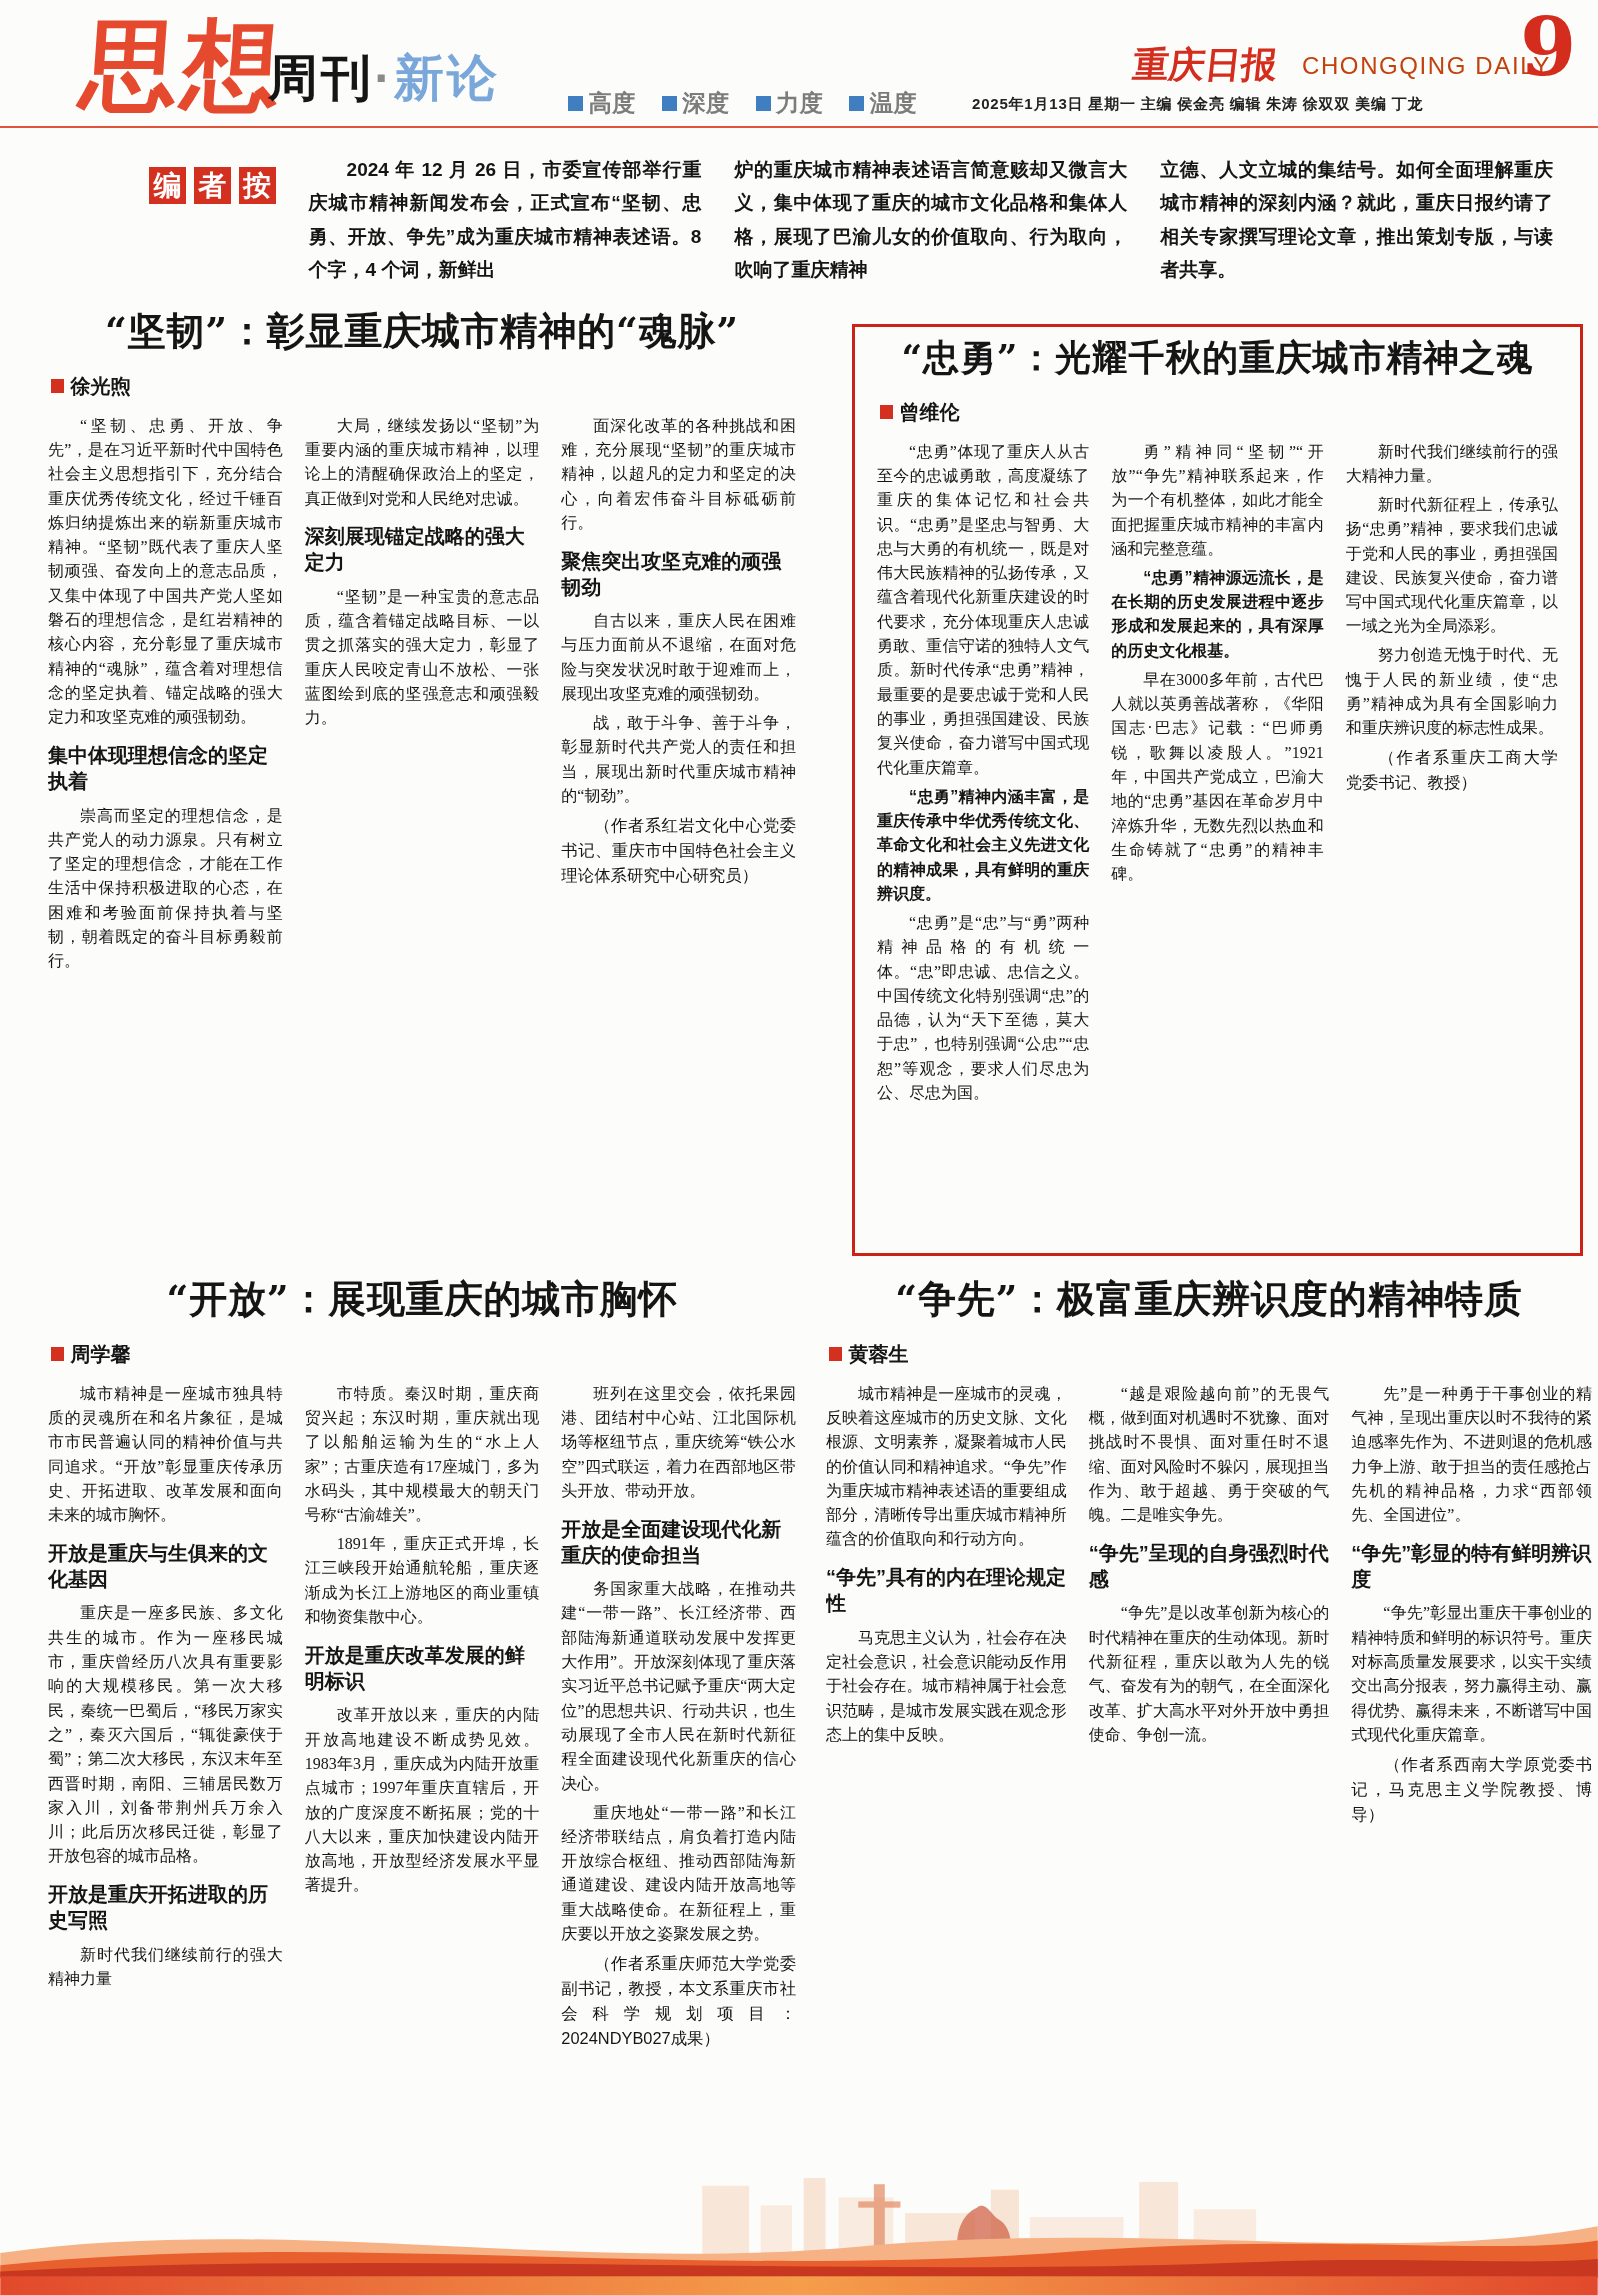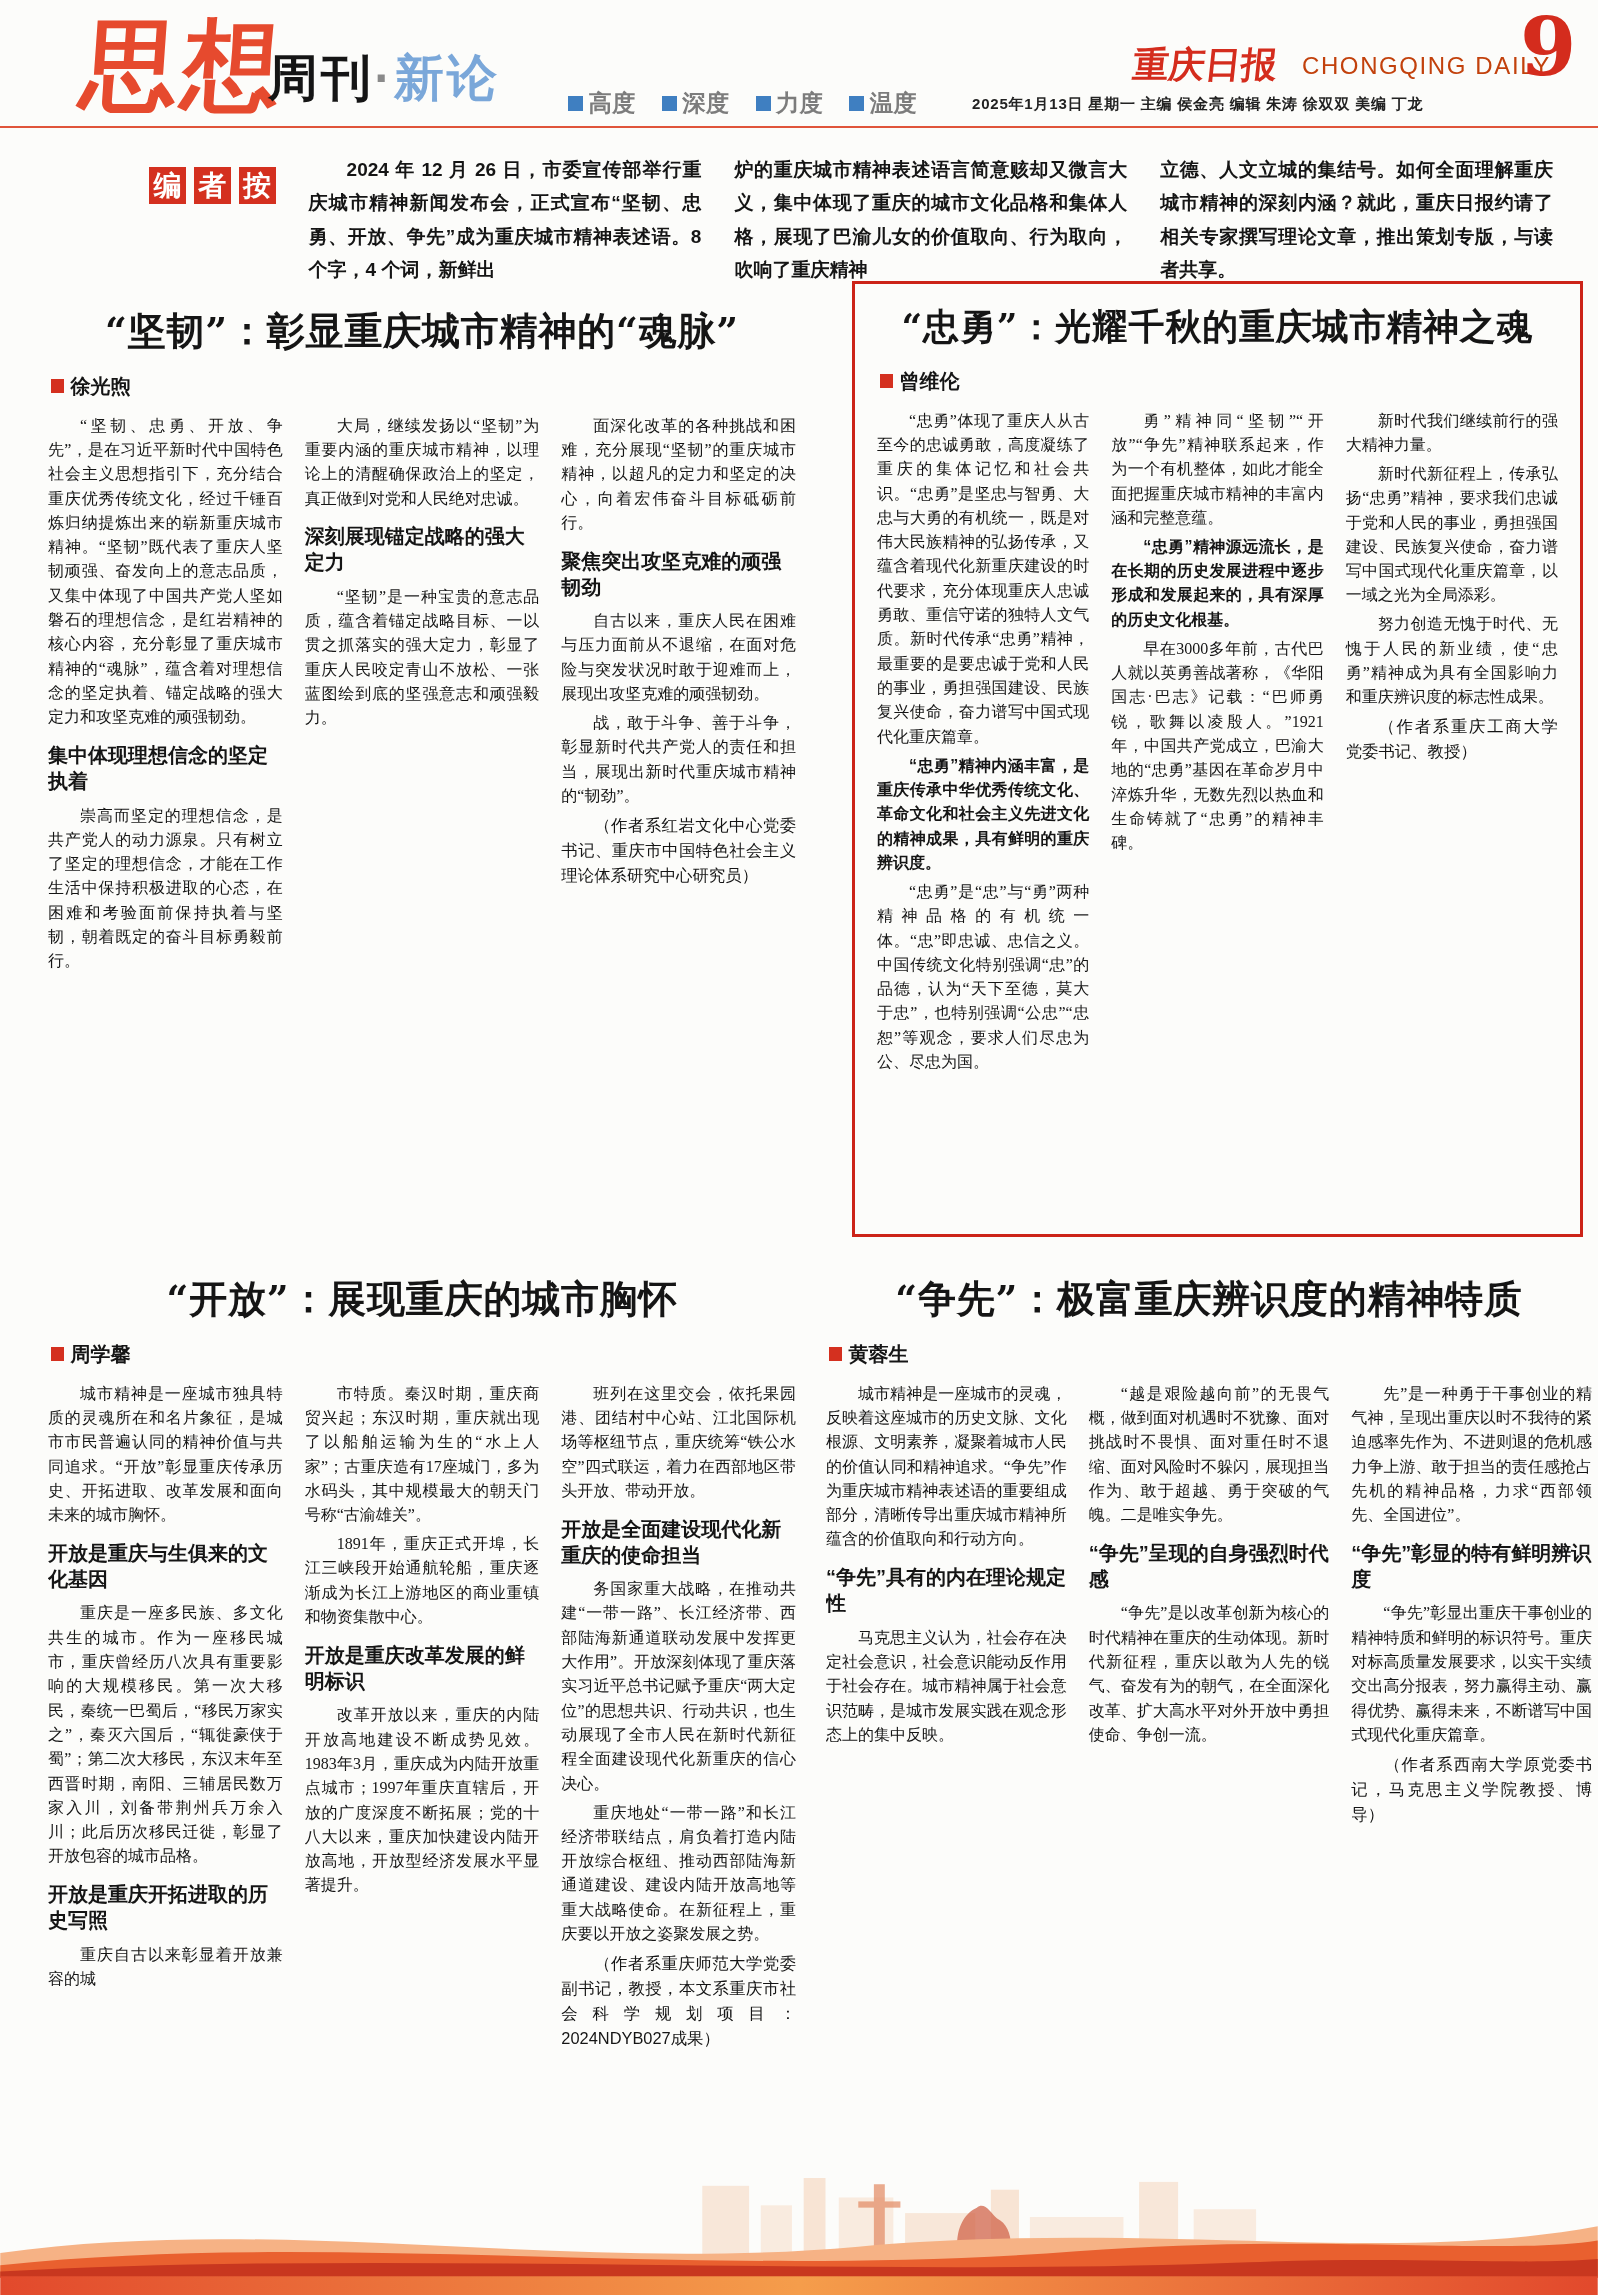--- a/index.html
+++ b/index.html
@@ -40,21 +40,21 @@
   .byline{display:flex;align-items:center;gap:6.2px;font-family:"Liberation Sans", sans-serif;
         font-size:20px;font-weight:bold;margin:4.7px 0 14px 3.1px;}
   .byline .sq{width:13.3px;height:13.3px;background:#d4301f;display:inline-block;}
   .cols{display:flex;gap:22px;align-items:flex-start;overflow:hidden;}
   .col{flex:1 1 0;min-width:0;}
   .para{margin:0 0 4.7px 0;font-size:16px;line-height:1.52;text-align:justify;text-indent:2em;}
   .para.bold-lead{font-family:"Liberation Sans", sans-serif;font-weight:bold;}
   .para.attribution{font-family:"Liberation Sans", sans-serif;font-weight:normal;font-size:16.4px;}
   .subhead{margin:12.5px 0 9.4px 0;font-family:"Liberation Sans", sans-serif;font-weight:bold;
         font-size:20px;line-height:1.3;}
-  #article-zhongyong{border:3.1px solid #cc2318;padding:19px 22px;background:#fcfcfa;}
+  #article-zhongyong{border:3.1px solid #cc2318;padding:7px 22px;background:#fcfcfa;margin-top:43px;}
   
   #bottom-art{position:absolute;left:0;bottom:0;width:1598px;height:117px;}
 </style>
 </head>
 <body>
 
 <div id="page">
 
   <div id="masthead-main">思想</div>
   <div id="masthead-sub"><span>周刊</span><span class="dot">·</span><span class="blue">新论</span></div>
@@ -153,21 +153,21 @@
     <div class="byline">
         <span class="sq"></span>
         <span>周学馨</span>
       </div>
     <div class="cols" style="height:824px;">
         <div class="col">
           <p class="para">城市精神是一座城市独具特质的灵魂所在和名片象征，是城市市民普遍认同的精神价值与共同追求。“开放”彰显重庆传承历史、开拓进取、改革发展和面向未来的城市胸怀。</p>
           <h3 class="subhead">开放是重庆与生俱来的文化基因</h3>
           <p class="para">重庆是一座多民族、多文化共生的城市。作为一座移民城市，重庆曾经历八次具有重要影响的大规模移民。第一次大移民，秦统一巴蜀后，“移民万家实之”，秦灭六国后，“辄徙豪侠于蜀”；第二次大移民，东汉末年至西晋时期，南阳、三辅居民数万家入川，刘备带荆州兵万余入川；此后历次移民迁徙，彰显了开放包容的城市品格。</p>
           <h3 class="subhead">开放是重庆开拓进取的历史写照</h3>
-          <p class="para">重庆自古以来彰显着开放兼容的城</p>
+          <p class="para">新时代我们继续前行的强大精神力量</p>
         </div>
         <div class="col">
           <p class="para">市特质。秦汉时期，重庆商贸兴起；东汉时期，重庆就出现了以船舶运输为生的“水上人家”；古重庆造有17座城门，多为水码头，其中规模最大的朝天门号称“古渝雄关”。</p>
           <p class="para">1891年，重庆正式开埠，长江三峡段开始通航轮船，重庆逐渐成为长江上游地区的商业重镇和物资集散中心。</p>
           <h3 class="subhead">开放是重庆改革发展的鲜明标识</h3>
           <p class="para">改革开放以来，重庆的内陆开放高地建设不断成势见效。1983年3月，重庆成为内陆开放重点城市；1997年重庆直辖后，开放的广度深度不断拓展；党的十八大以来，重庆加快建设内陆开放高地，开放型经济发展水平显著提升。</p>
         </div>
         <div class="col">
           <p class="para">班列在这里交会，依托果园港、团结村中心站、江北国际机场等枢纽节点，重庆统筹“铁公水空”四式联运，着力在西部地区带头开放、带动开放。</p>
           <h3 class="subhead">开放是全面建设现代化新重庆的使命担当</h3>

